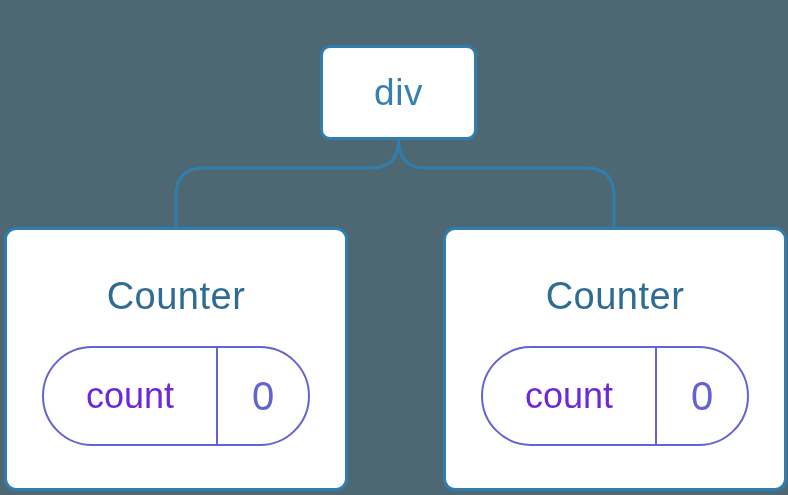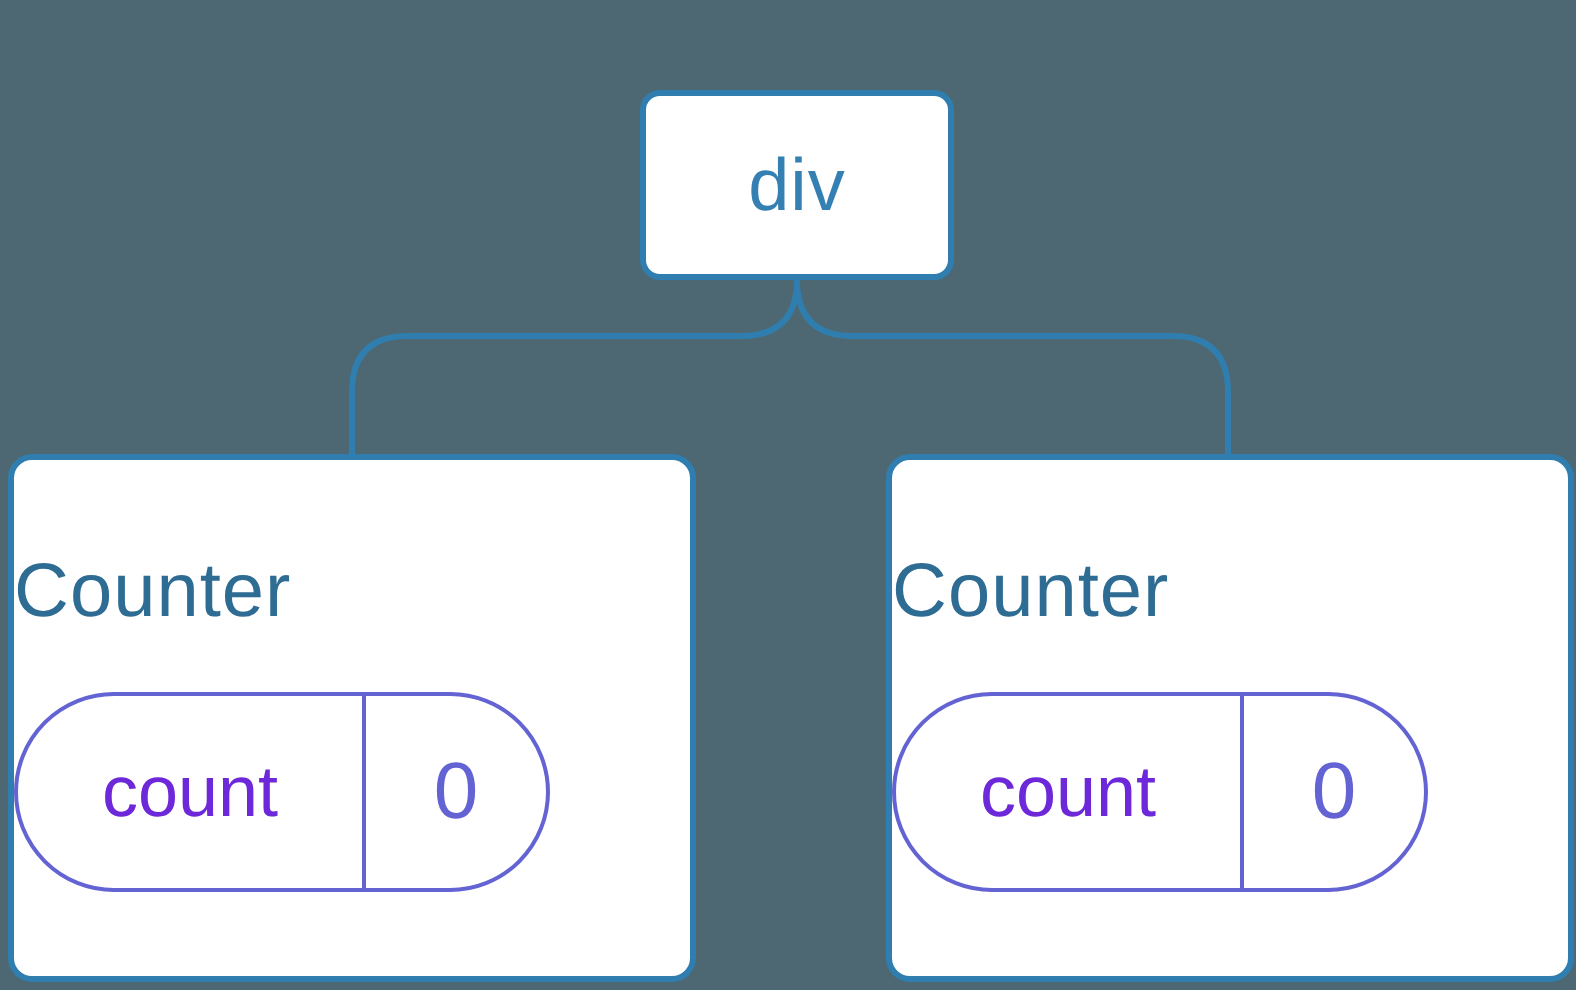--- a/index.html
+++ b/index.html
@@ -52,21 +52,21 @@
     position: absolute;
     top: 227px;
     width: 344px;
     height: 264px;
     box-sizing: border-box;
     background: #ffffff;
     border: 3px solid #2f7eaf;
     border-radius: 12px;
     display: flex;
     flex-direction: column;
-    align-items: flex-start;
+    align-items: center;
   }
   .counter-card.left { left: 4px; }
   .counter-card.right { left: 443px; }
   .card-title {
     margin-top: 44px;
     color: #2e6c93;
     font-size: 38px;
     line-height: 1.2;
     letter-spacing: 0.5px;
   }

